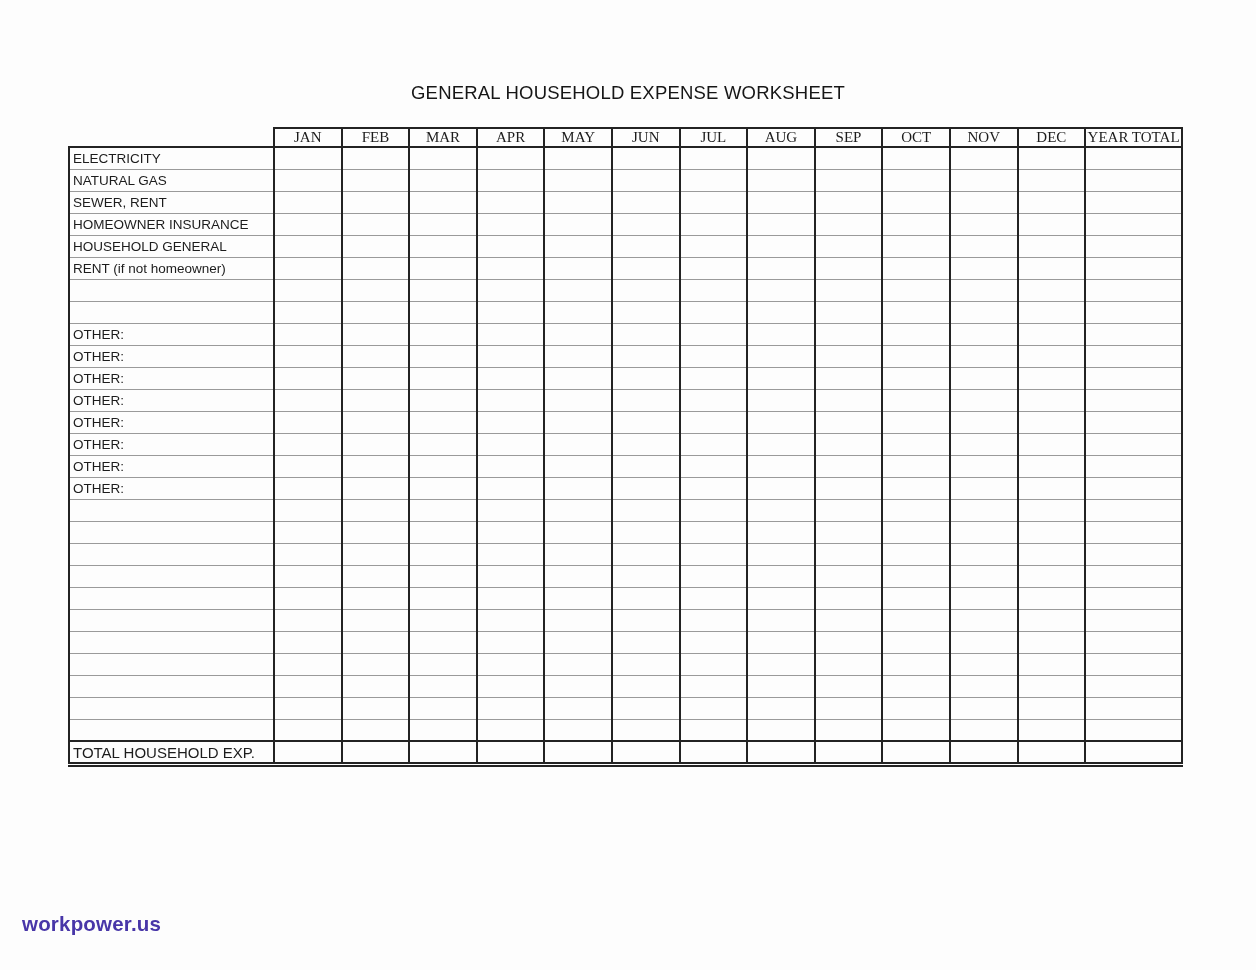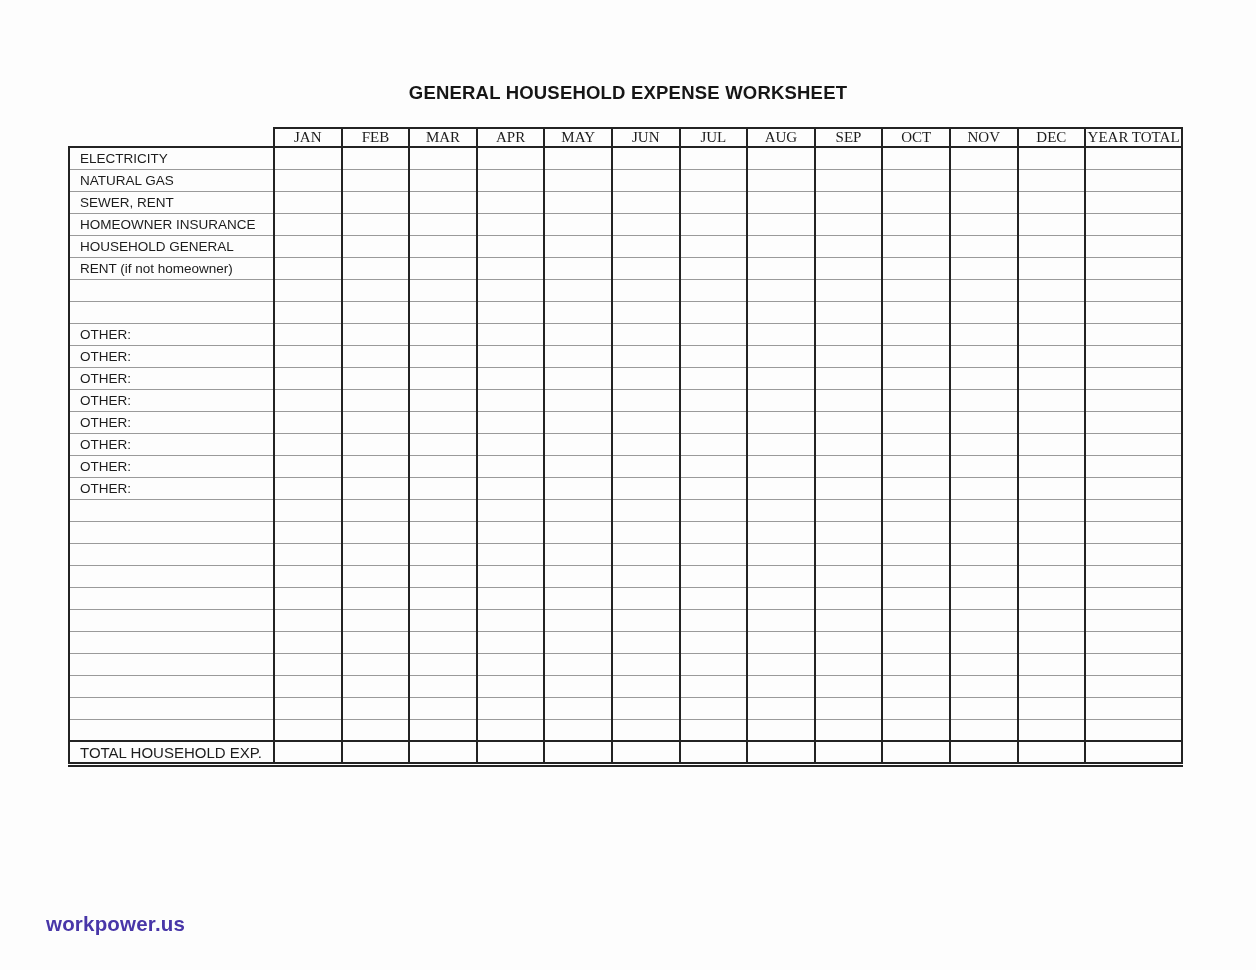--- a/index.html
+++ b/index.html
@@ -13,21 +13,21 @@
   html,body{margin:0;padding:0;}
   body{
     width:1256px;height:970px;position:relative;overflow:hidden;
     background:var(--bg);
     font-family:"Liberation Sans", sans-serif;
     color:var(--ink);
   }
   .title{
     position:absolute;top:82px;left:0;width:1256px;
     text-align:center;
-    font-size:18.5px;font-weight:700;letter-spacing:.2px;
+    font-size:18.5px;font-weight:400;letter-spacing:.2px;
     color:#161616;
     margin:0;
   }
   .sheet{
     position:absolute;top:127px;left:68px;width:1115px;
   }
   table{
     border-collapse:collapse;table-layout:fixed;width:1115px;
   }
   th,td{
@@ -41,30 +41,30 @@
   th.month{border:2px solid var(--heavy);}
   th.corner{border:none;background:transparent;}
   tbody td{
     height:22px;vertical-align:middle;
     border-top:1px solid var(--light);
   }
   td.cell{border-left:2px solid var(--heavy);}
   tbody tr td:last-child{border-right:2px solid var(--heavy);}
   td.label{
     border-left:2px solid var(--heavy);
-    font-size:13.5px;padding-left:10px;text-align:left;color:#1c1c1c;
+    font-size:13.5px;padding-left:3px;text-align:left;color:#1c1c1c;
   }
   tr.first td{border-top:2px solid var(--heavy);}
   tr.total td{border-top:2px solid var(--heavy);border-bottom:2px solid var(--heavy);margin-top:24px;}
   tr.total td.label{font-size:15px;}
   .double-rule{
     width:1115px;height:2px;background:var(--heavy);margin-top:1px;
   }
   .brand{
-    position:absolute;left:46px;top:912px;
+    position:absolute;left:22px;top:912px;
     font-size:20.5px;font-weight:700;letter-spacing:.2px;
     color:var(--brand);
   }
 </style>
 </head>
 <body>
 
 <h1 class="title">GENERAL HOUSEHOLD EXPENSE WORKSHEET</h1>
 
 <div class="sheet">

